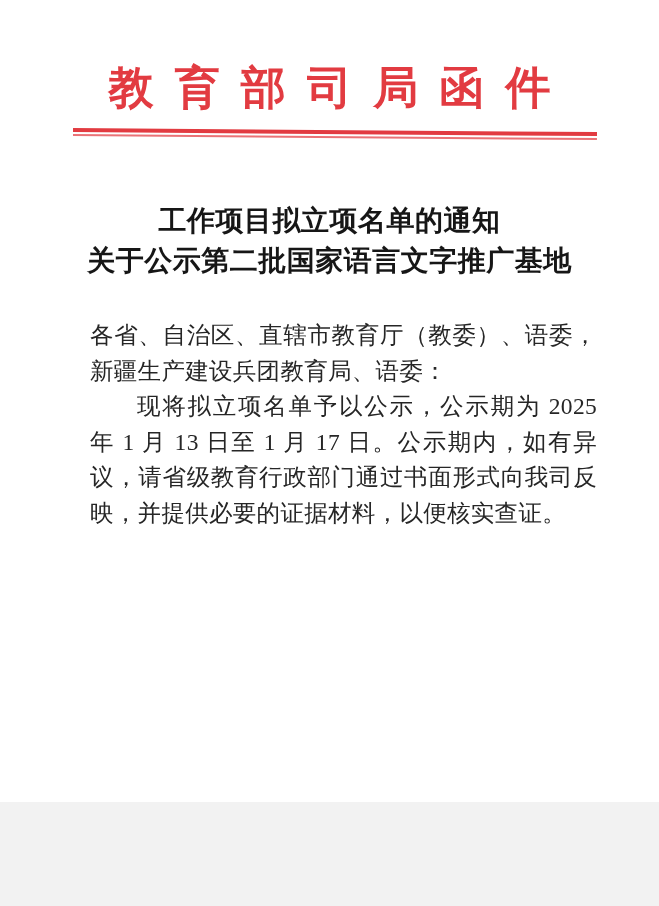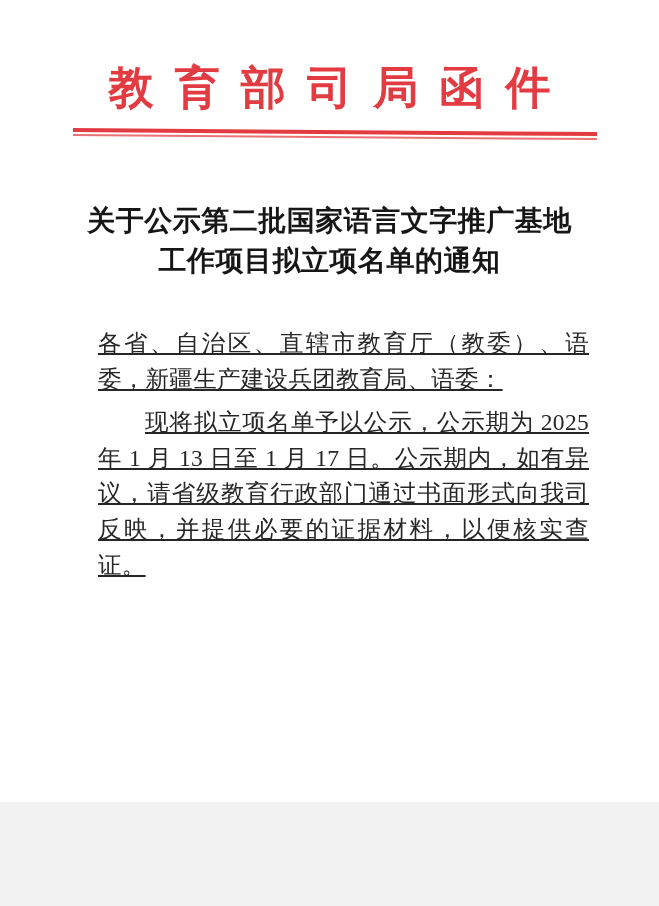--- a/index.html
+++ b/index.html
@@ -55,38 +55,38 @@
   .t-line { display: block; }
   .body-text {
     position: absolute;
     top: 318px; left: 90px; width: 507px;
     font-size: 23.5px;
     line-height: 35.6px;
     color: #262626;
     text-align: justify;
     letter-spacing: 0.3px;
   }
-  .body-text p { margin: 8px; text-decoration: underline; }
+  .body-text p { margin: 0; }
   .para { text-indent: 2em; }
 </style>
 </head>
 <body>
 
 <div class="page">
 
   <div class="letterhead">教育部司局函件</div>
 
   <div class="rule rule-top">
     <div class="bar bar-thick"></div>
     <div class="bar bar-thin"></div>
   </div>
 
   <h1 class="doc-title">
+    <span class="t-line">工作项目拟立项名单的通知</span>
     <span class="t-line">关于公示第二批国家语言文字推广基地</span>
-    <span class="t-line">工作项目拟立项名单的通知</span>
   </h1>
 
   <div class="body-text">
     <p class="salutation">各省、自治区、直辖市教育厅（教委）、语委，新疆生产建设兵团教育局、语委：</p>
     <p class="para">现将拟立项名单予以公示，公示期为 2025 年 1 月 13 日至 1 月 17 日。公示期内，如有异议，请省级教育行政部门通过书面形式向我司反映，并提供必要的证据材料，以便核实查证。</p>
   </div>
 
   <div class="rule rule-bottom">
     <div class="bar bar-thin"></div>
     <div class="bar bar-thick"></div>

